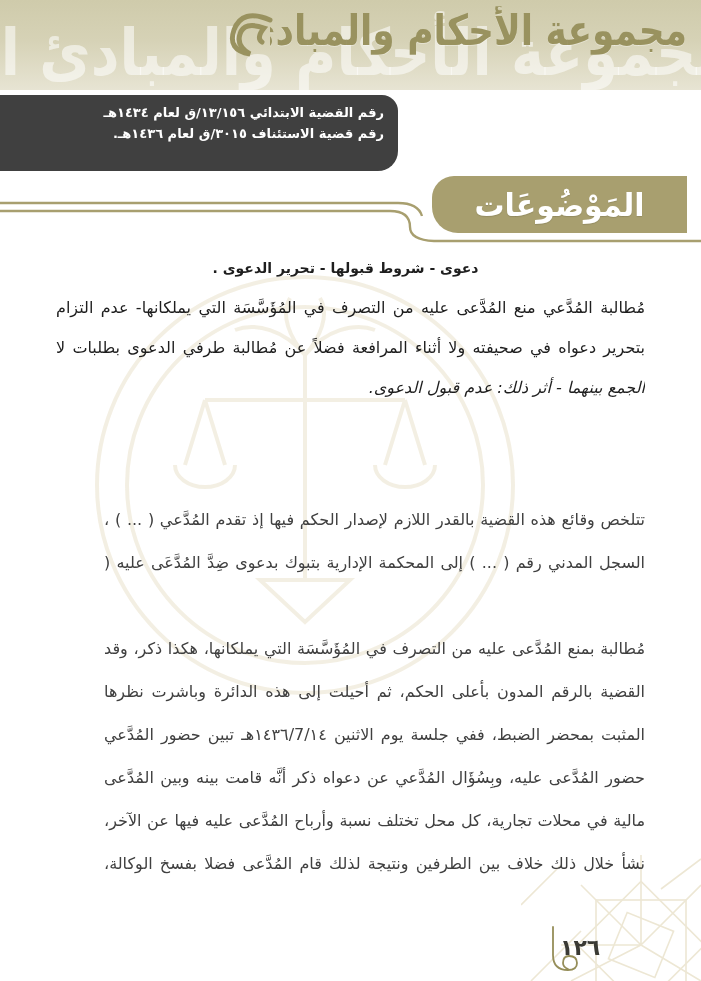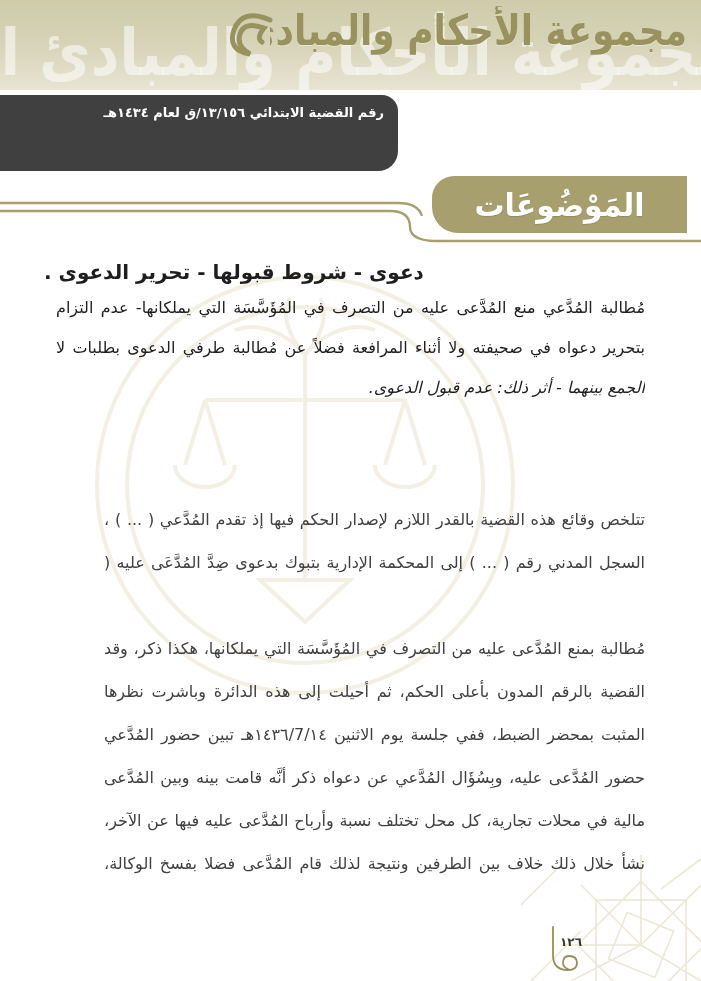--- a/index.html
+++ b/index.html
@@ -43,39 +43,39 @@
   }
   .ribbon .blob-title{
     position:absolute;left:432px;right:0;top:6px;height:57px;
     display:flex;align-items:center;justify-content:center;
     color:#ffffff;font-size:30px;font-weight:bold;transform:scaleY(1.05);
     text-shadow:0 1px 1px rgba(0,0,0,0.12);
   }
   
   .heading{
     position:absolute;right:54px;left:44px;top:260px;height:30px;
-    font-size:20px;font-weight:bold;color:#1e1e1e;text-align:left;white-space:nowrap;
+    font-size:14px;font-weight:bold;color:#1e1e1e;text-align:center;white-space:nowrap;
   }
   .tline{
     position:absolute;right:56px;left:56px;height:40px;line-height:40px;
     font-size:16px;color:#1e1e1e;overflow:hidden;
     text-align:justify;text-align-last:justify;
   }
   .tline.last{text-align:left;text-align-last:right;font-style:italic;}
   .fline{
     position:absolute;right:56px;left:72px;height:43px;line-height:43px;
     font-size:16px;color:#404040;overflow:hidden;
     text-align:justify;text-align-last:justify;margin-left:32px;
   }
   
   .seal{position:absolute;left:85px;top:250px;opacity:0.6;pointer-events:none;}
   .corner{position:absolute;left:521px;top:845px;pointer-events:none;}
   .pagenum-wrap{position:absolute;left:540px;top:925px;width:70px;height:54px;}
   .pagenum{
-    position:absolute;left:20px;top:10px;font-size:12px;font-weight:bold;color:#3a3a34;
+    position:absolute;left:20px;top:10px;font-size:22px;font-weight:bold;color:#3a3a34;
     letter-spacing:1px;
   }
 </style>
 </head>
 <body>
 
 <div class="page">
 
   <svg class="seal" width="440" height="470" viewBox="0 0 440 470">
     <g fill="none" stroke="#ece5d1" stroke-width="4">
@@ -103,20 +103,21 @@
   <div class="band">
     <div class="band-ghost">مجموعة الأحكام والمبادئ التجارية</div>
     <div class="band-title">مجموعة الأحكام والمبادئ التجارية</div>
     <svg class="band-flourish" width="52" height="56" viewBox="0 0 52 56">
       <path d="M48,12 Q20,0 12,22 Q5,42 28,46 Q14,38 18,26 Q22,13 42,20 Q34,30 40,34" fill="none" stroke="#99925f" stroke-width="5" stroke-linecap="round"></path>
     </svg>
   </div>
 
   <div class="case-box">
     <div class="line">رقم القضية الابتدائي ١٣/١٥٦/ق لعام ١٤٣٤هـ</div>
+    <div class="line">رقم قضية الاستئناف ٣٠١٥/ق لعام ١٤٣٦هـ.</div>
   </div>
 
   <div class="ribbon" style="top:170px">
     <svg class="curves" width="701" height="90" viewBox="0 0 701 90">
       <path d="M0,33 H398 Q418,33 422,46" fill="none" stroke="#a89f6f" stroke-width="2.4"></path>
       <path d="M0,41 H390 Q410,41 410,57 Q410,70 434,71 H701" fill="none" stroke="#a89f6f" stroke-width="2.4"></path>
     </svg>
     <div class="blob"></div>
     <div class="blob-title">المَوْضُوعَات</div>
   </div>

